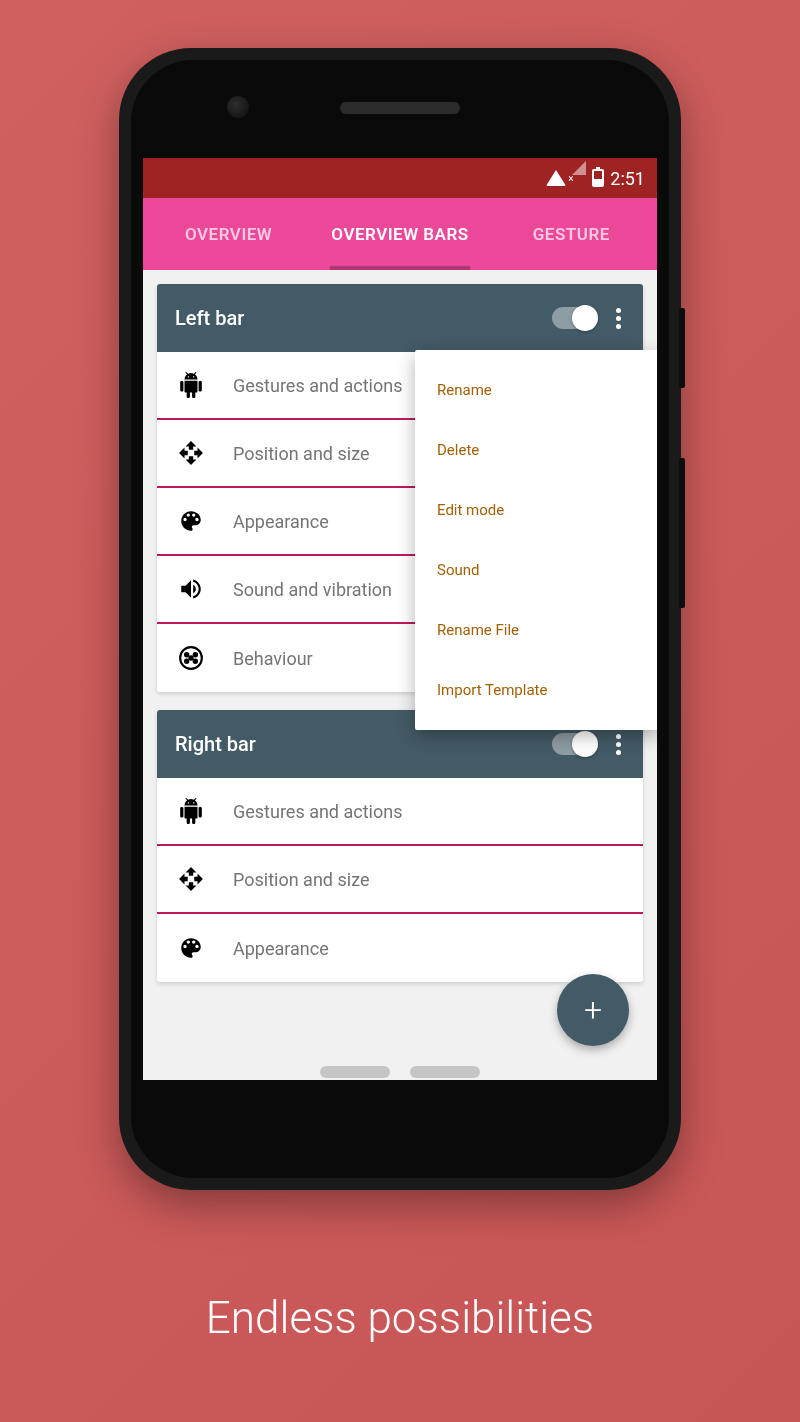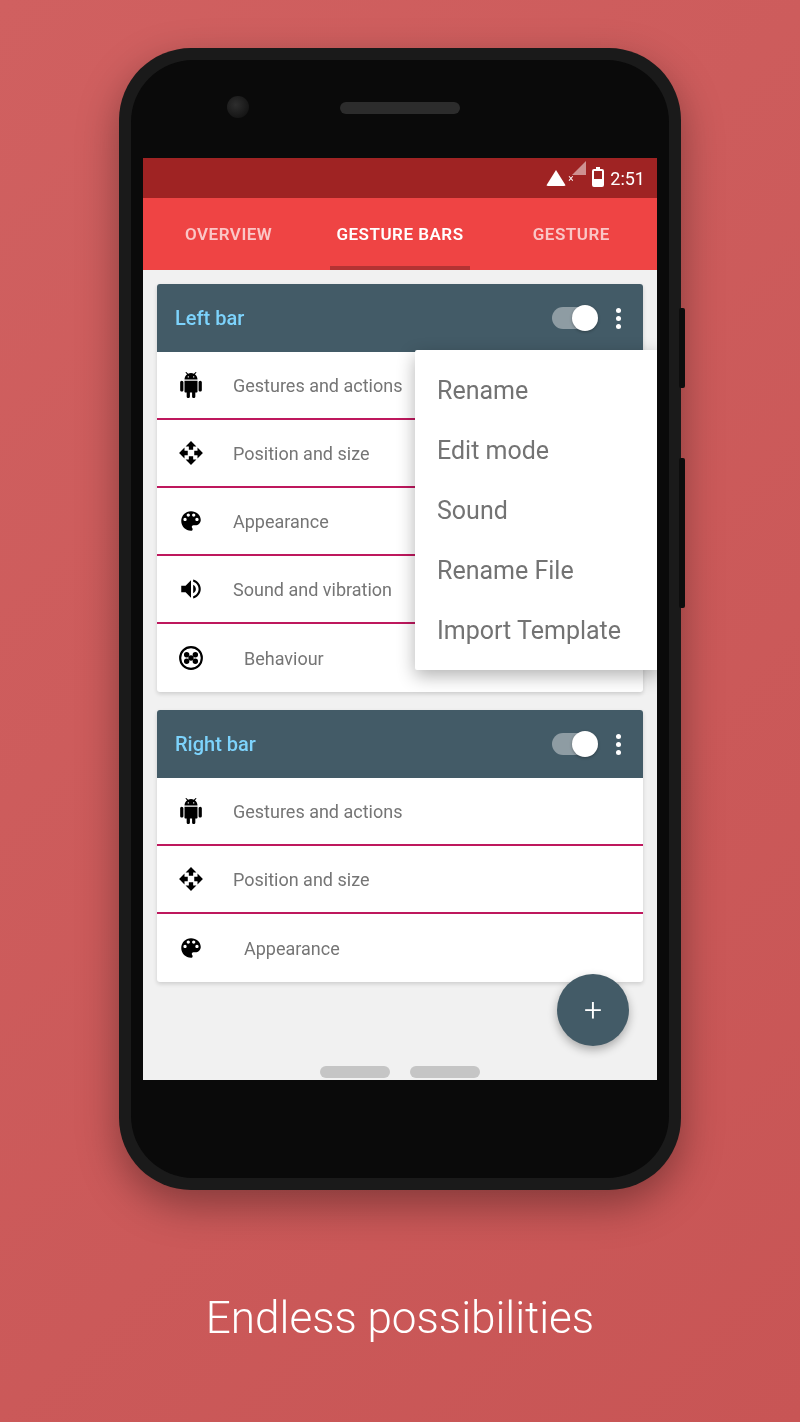--- a/index.html
+++ b/index.html
@@ -96,21 +96,21 @@
   }
   .batt::after {
     content: "";
     position: absolute;
     bottom: 0; left: 0;
     width: 100%; height: 40%;
     background: #fff;
   }
   .tabs {
     height: 72px;
-    background: #ef4444;
+    background: #ec4899;
     display: flex;
     align-items: center;
   }
   .tab {
     flex: 1;
     text-align: center;
     color: rgba(255,255,255,0.7);
     font-size: 17px;
     font-weight: 600;
     letter-spacing: 0.5px;
@@ -137,21 +137,21 @@
   }
   .card {
     background: #fff;
     border-radius: 3px;
     box-shadow: 0 2px 4px rgba(0,0,0,0.15);
     margin-bottom: 18px;
     overflow: hidden;
   }
   .card-header {
     background: #435b67;
-    color: #7dd3fc;
+    color: #ffffff;
     height: 68px;
     display: flex;
     align-items: center;
     padding: 0 18px;
     font-size: 20px;
     font-weight: 500;
   }
   .card-header-title { flex: 1; }
   .switch {
     width: 44px; height: 22px;
@@ -181,21 +181,21 @@
   }
   .row {
     display: flex;
     align-items: center;
     height: 68px;
     padding: 0 20px;
     border-bottom: 2px solid #be185d;
     color: #757575;
     font-size: 18px;
   }
-  .row:last-child { border-bottom: none; gap: 11px; }
+  .row:last-child { border-bottom: none; }
   .row-icon {
     width: 28px; height: 28px;
     margin-right: 28px;
     display: flex;
     align-items: center;
     justify-content: center;
     color: #000;
   }
   .fab {
     position: absolute;
@@ -233,22 +233,22 @@
     background: #fff;
     border-radius: 2px;
     box-shadow: 0 6px 18px rgba(0,0,0,0.3);
     padding: 10px 0;
   }
   .popup-item {
     height: 60px;
     display: flex;
     align-items: center;
     padding: 0 22px;
-    font-size: 25px;
-    color: #737373;
+    font-size: 15px;
+    color: #a16207;
   }
   .caption {
     position: absolute;
     bottom: 78px;
     left: 0; right: 0;
     text-align: center;
     color: #fff;
     font-size: 44px;
     font-weight: 300;
   }
@@ -273,21 +273,21 @@
           <div class="cell-tri"></div>
           <span class="cell-x">×</span>
         </div>
         <div class="batt"></div>
         <span>2:51</span>
       </div>
     </div>
 
     <div class="tabs">
       <div class="tab">OVERVIEW</div>
-      <div class="tab active">GESTURE BARS</div>
+      <div class="tab active">OVERVIEW BARS</div>
       <div class="tab">GESTURE</div>
     </div>
 
     <div class="content">
 
       <div class="card">
         <div class="card-header">
           <span class="card-header-title">Left bar</span>
           <div class="switch">
             <div class="switch-knob"></div>
@@ -396,20 +396,21 @@
         <span></span>
           <span></span>
       </div>
 
       <div class="fab">
         <span>+</span>
       </div>
 
       <div class="popup">
         <div class="popup-item">Rename</div>
+        <div class="popup-item">Delete</div>
         <div class="popup-item">Edit mode</div>
         <div class="popup-item">Sound</div>
         <div class="popup-item">Rename File</div>
         <div class="popup-item">Import Template</div>
       </div>
 
     </div>
   </div>
 </div>
 

